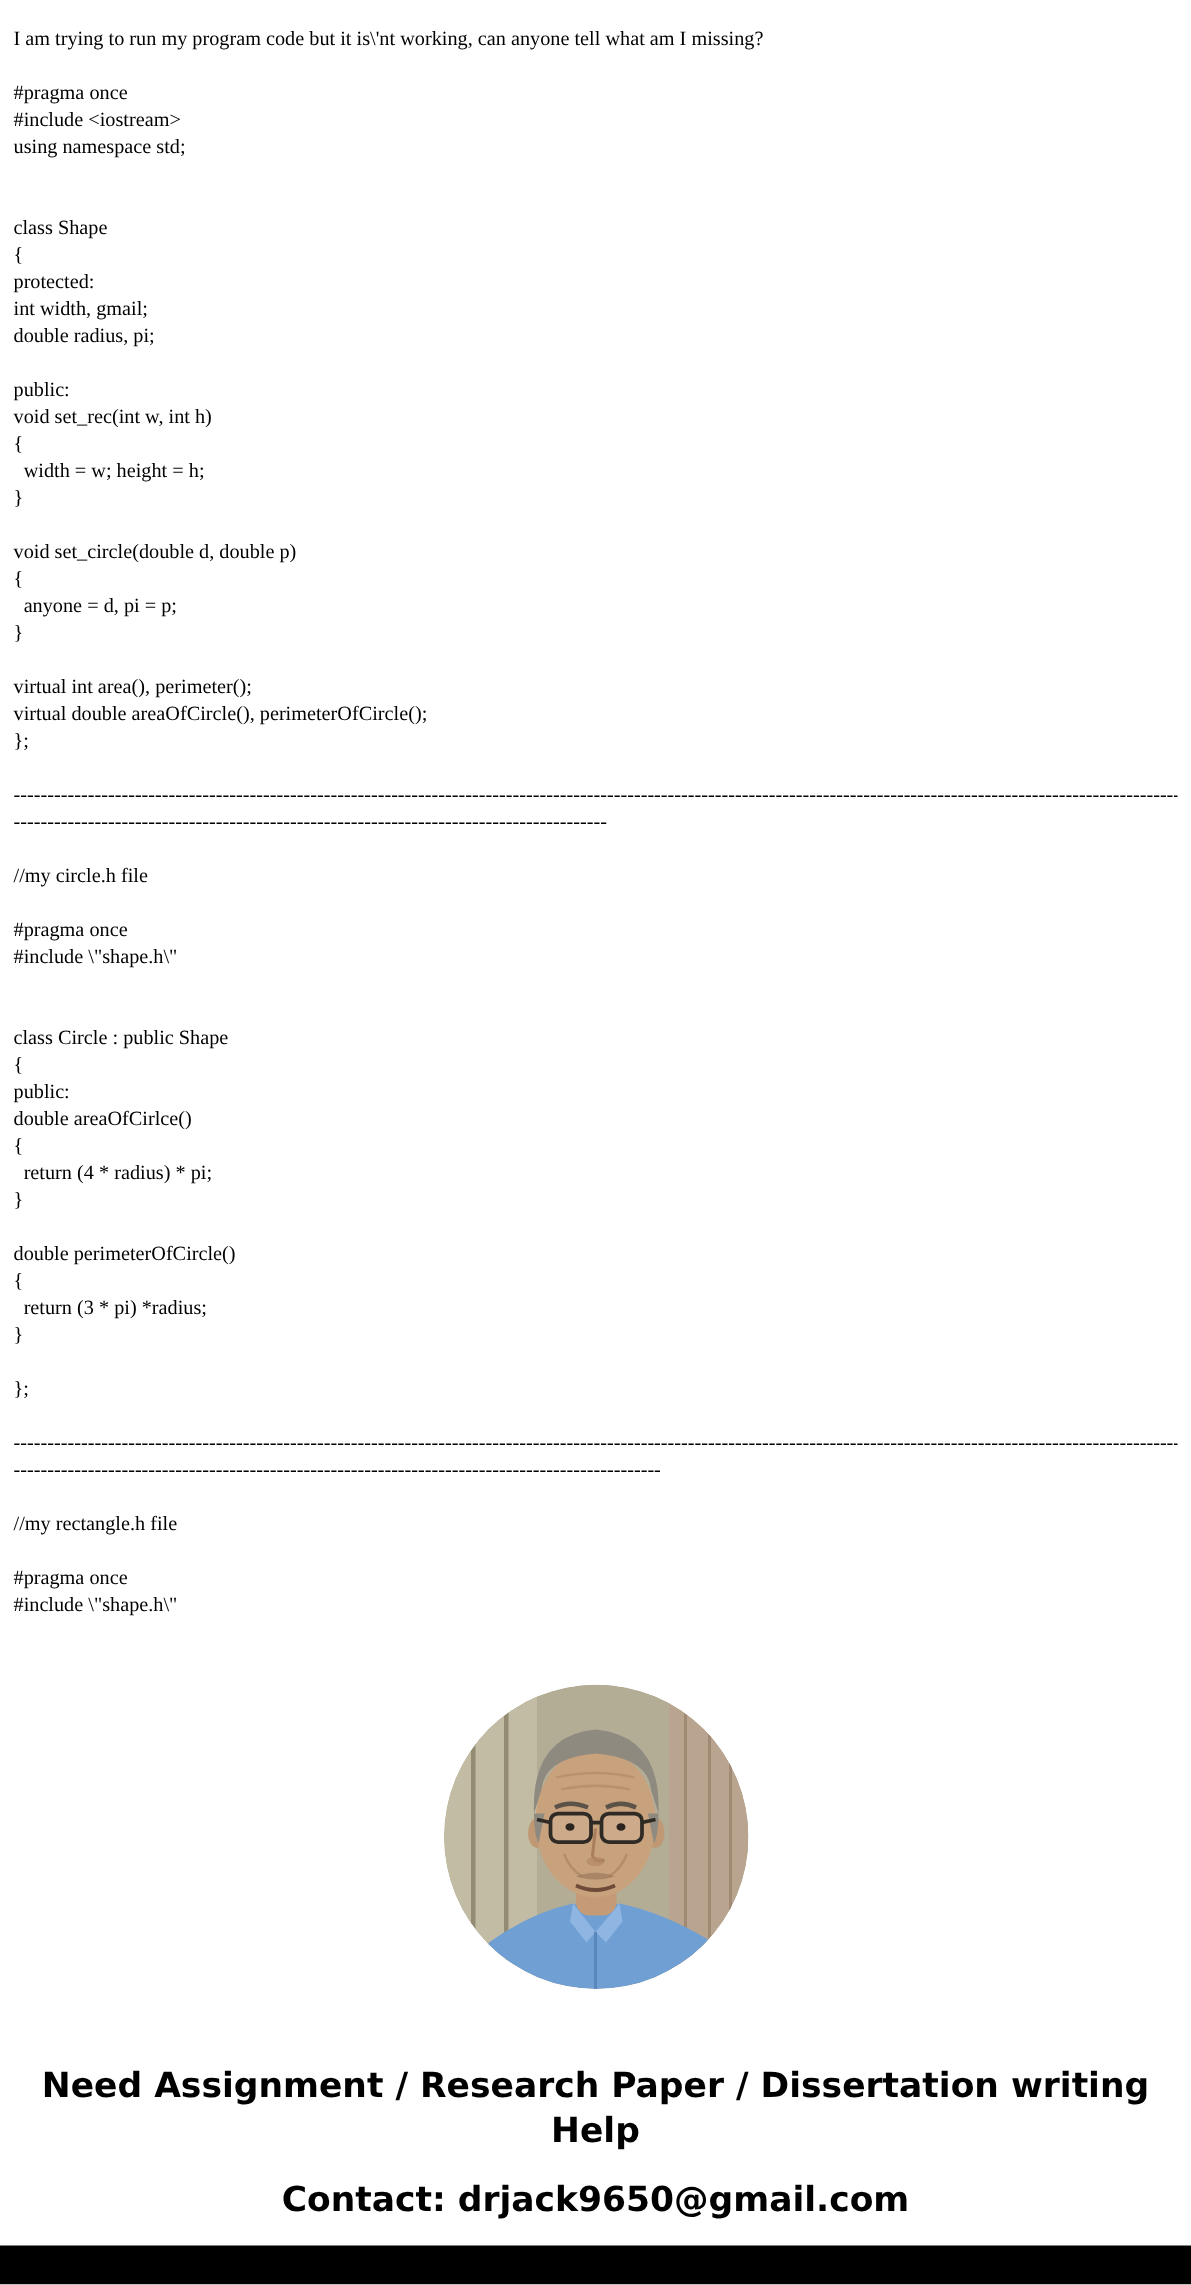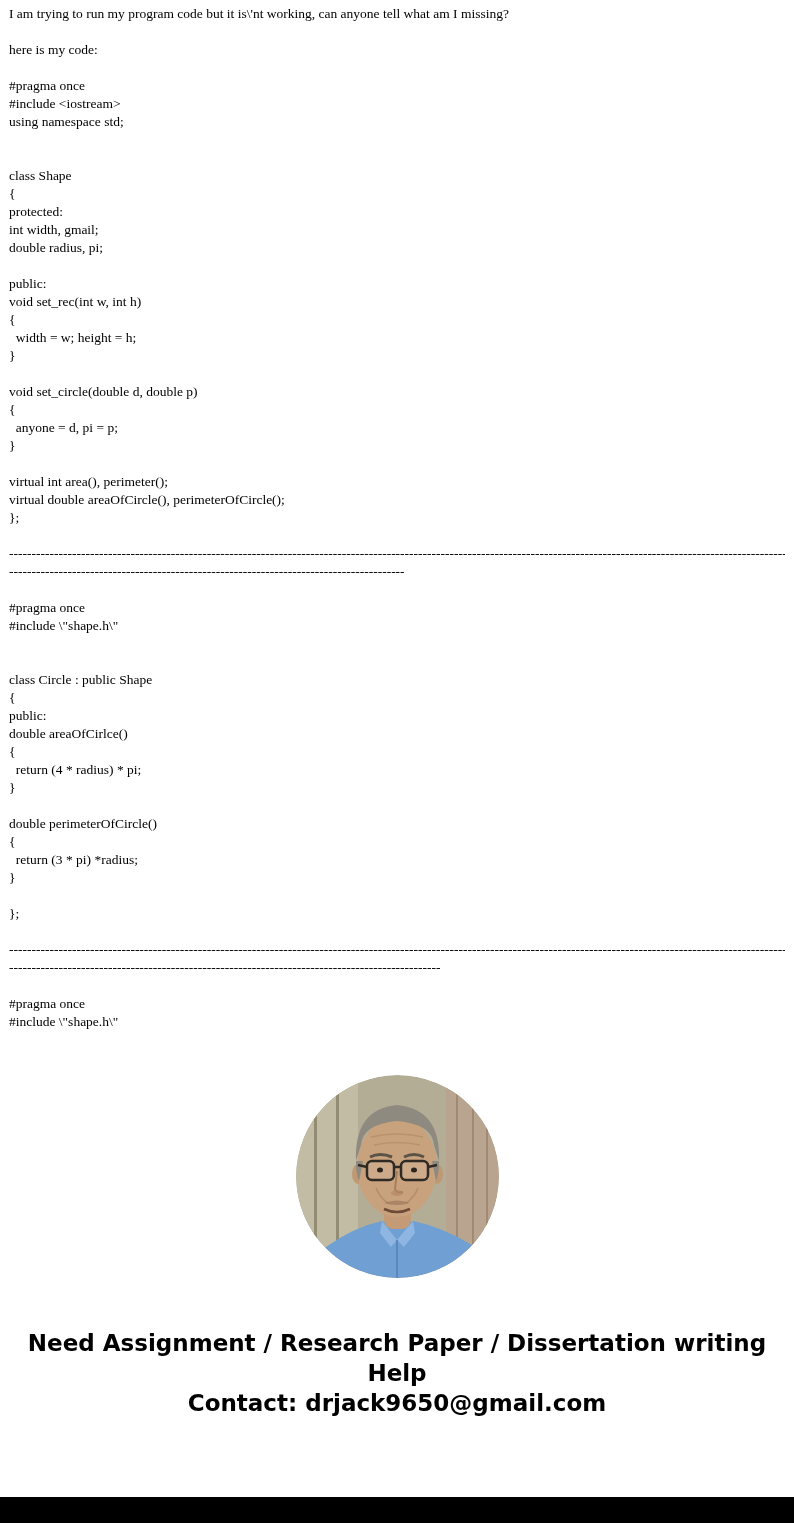--- a/index.html
+++ b/index.html
@@ -9,21 +9,21 @@
     background: #ffffff;
     color: #000000;
     font-family: "Liberation Serif", serif;
     position: relative;
     overflow: hidden;
   }
   .content {
     padding: 5px 9px 0 9px;
   }
   pre.block {
-    margin: 0 0 18px 0;
+    margin: 12px 0 18px 0;
     font-family: "Liberation Serif", serif;
     font-size: 13.5px;
     line-height: 18px;
     white-space: pre-wrap;
   }
   pre.block.gap2 { margin-bottom: 36px; }
   .separator {
     margin: 0 0 18px 0;
     font-family: "Liberation Serif", serif;
     font-size: 13.5px;
@@ -47,41 +47,40 @@
     margin-top: 50px;
     text-align: center;
     font-family: "DejaVu Sans", sans-serif;
     font-weight: bold;
     font-size: 23px;
     line-height: 30px;
     color: #000000;
   }
   .footer-heading {
     max-width: 750px;
-    margin: 0 auto;
+    margin: 16px auto;
   }
   .footer-contact {
     margin: 0 auto;
   }
   .bottom-bar {
     position: absolute;
     left: 0;
     right: 0;
     bottom: 0;
     height: 26px;
     background: #000000;
   }
 </style>
 </head>
 <body>
 
 <div class="content">
 
   <pre class="block">I am trying to run my program code but it is\'nt working, can anyone tell what am I missing?</pre>
-  <pre class="block">here is my code:</pre>
 
   <pre class="block gap2">#pragma once
 #include &lt;iostream&gt;
 using namespace std;</pre>
   <pre class="block">class Shape
 {
 protected:
 int width, gmail;
 double radius, pi;</pre>
   <pre class="block">public:
@@ -95,40 +94,42 @@
 }</pre>
   <pre class="block">virtual int area(), perimeter();
 virtual double areaOfCircle(), perimeterOfCircle();
 };</pre>
 
   <div class="separator">
     <div class="sep-line">--------------------------------------------------------------------------------------------------------------------------------------------------------------------------------------------------------</div>
     <div class="sep-line">----------------------------------------------------------------------------------------</div>
   </div>
 
+  <pre class="block">//my circle.h file</pre>
   <pre class="block gap2">#pragma once
 #include \"shape.h\"</pre>
   <pre class="block">class Circle : public Shape
 {
 public:
 double areaOfCirlce()
 {
   return (4 * radius) * pi;
 }</pre>
   <pre class="block">double perimeterOfCircle()
 {
   return (3 * pi) *radius;
 }</pre>
   <pre class="block">};</pre>
 
   <div class="separator">
     <div class="sep-line">--------------------------------------------------------------------------------------------------------------------------------------------------------------------------------------------------------</div>
     <div class="sep-line">------------------------------------------------------------------------------------------------</div>
   </div>
 
+  <pre class="block">//my rectangle.h file</pre>
   <pre class="block">#pragma once
 #include \"shape.h\"</pre>
 
   <div class="photo">
     <svg width="203" height="203" viewBox="0 0 203 203" xmlns="http://www.w3.org/2000/svg">
       <defs>
         <clipPath id="circleClip">
             <circle cx="101.5" cy="101.5" r="101.5"></circle>
           </clipPath>
       </defs>

